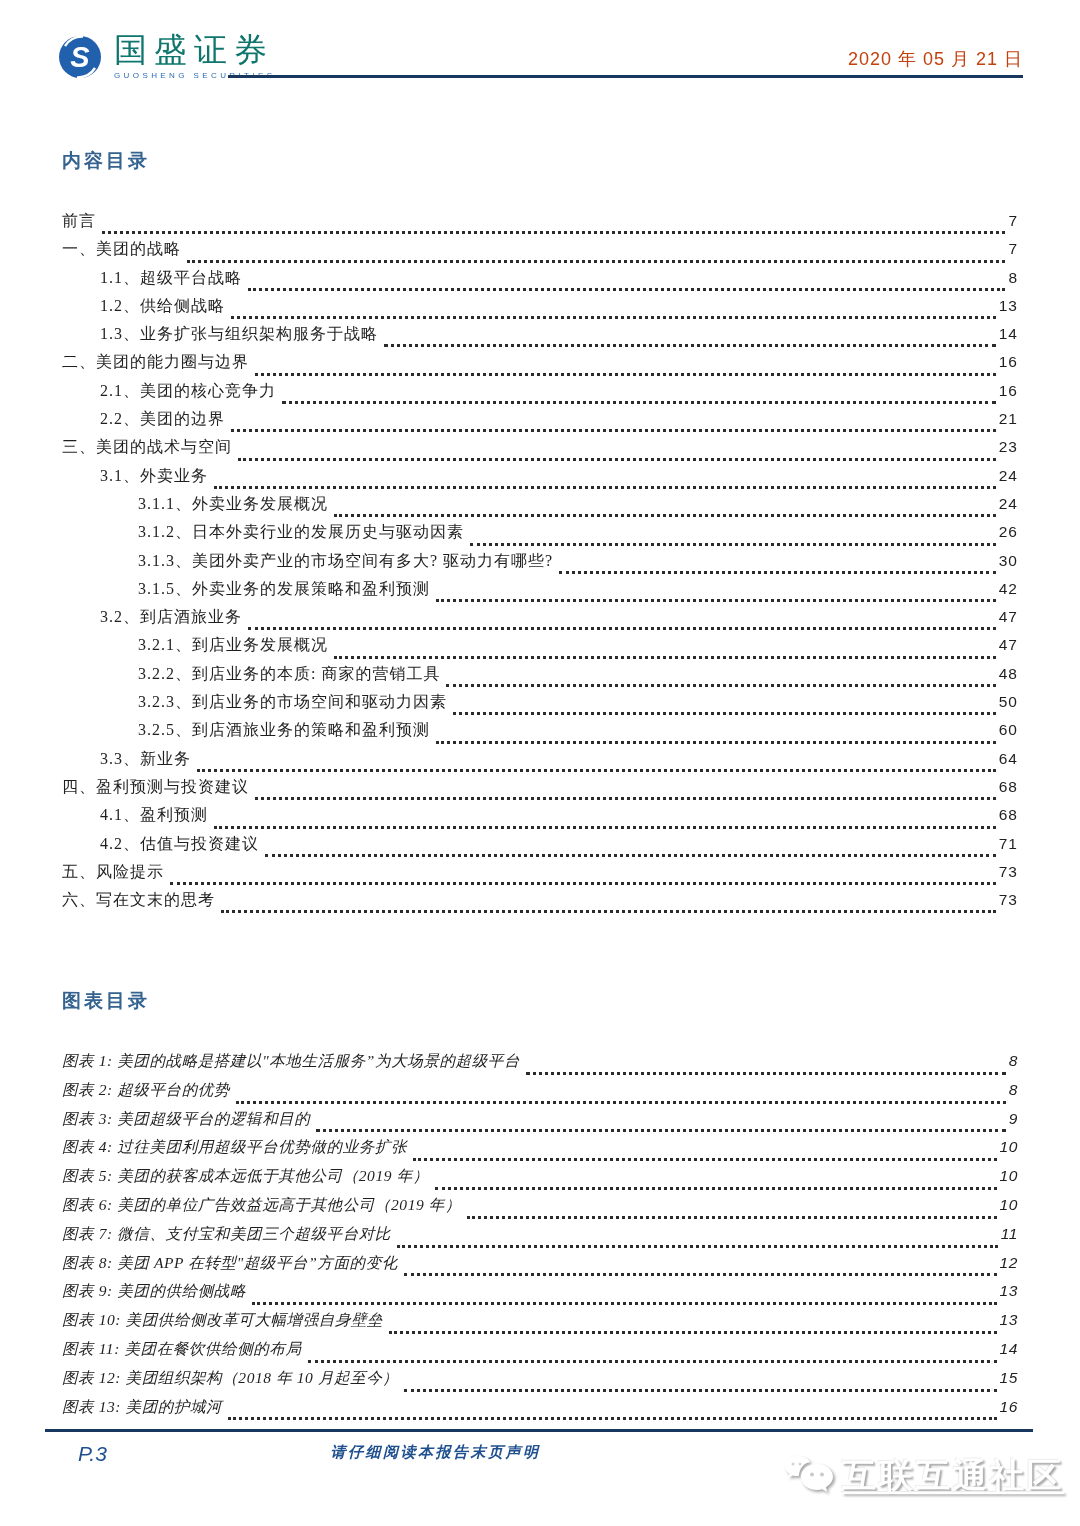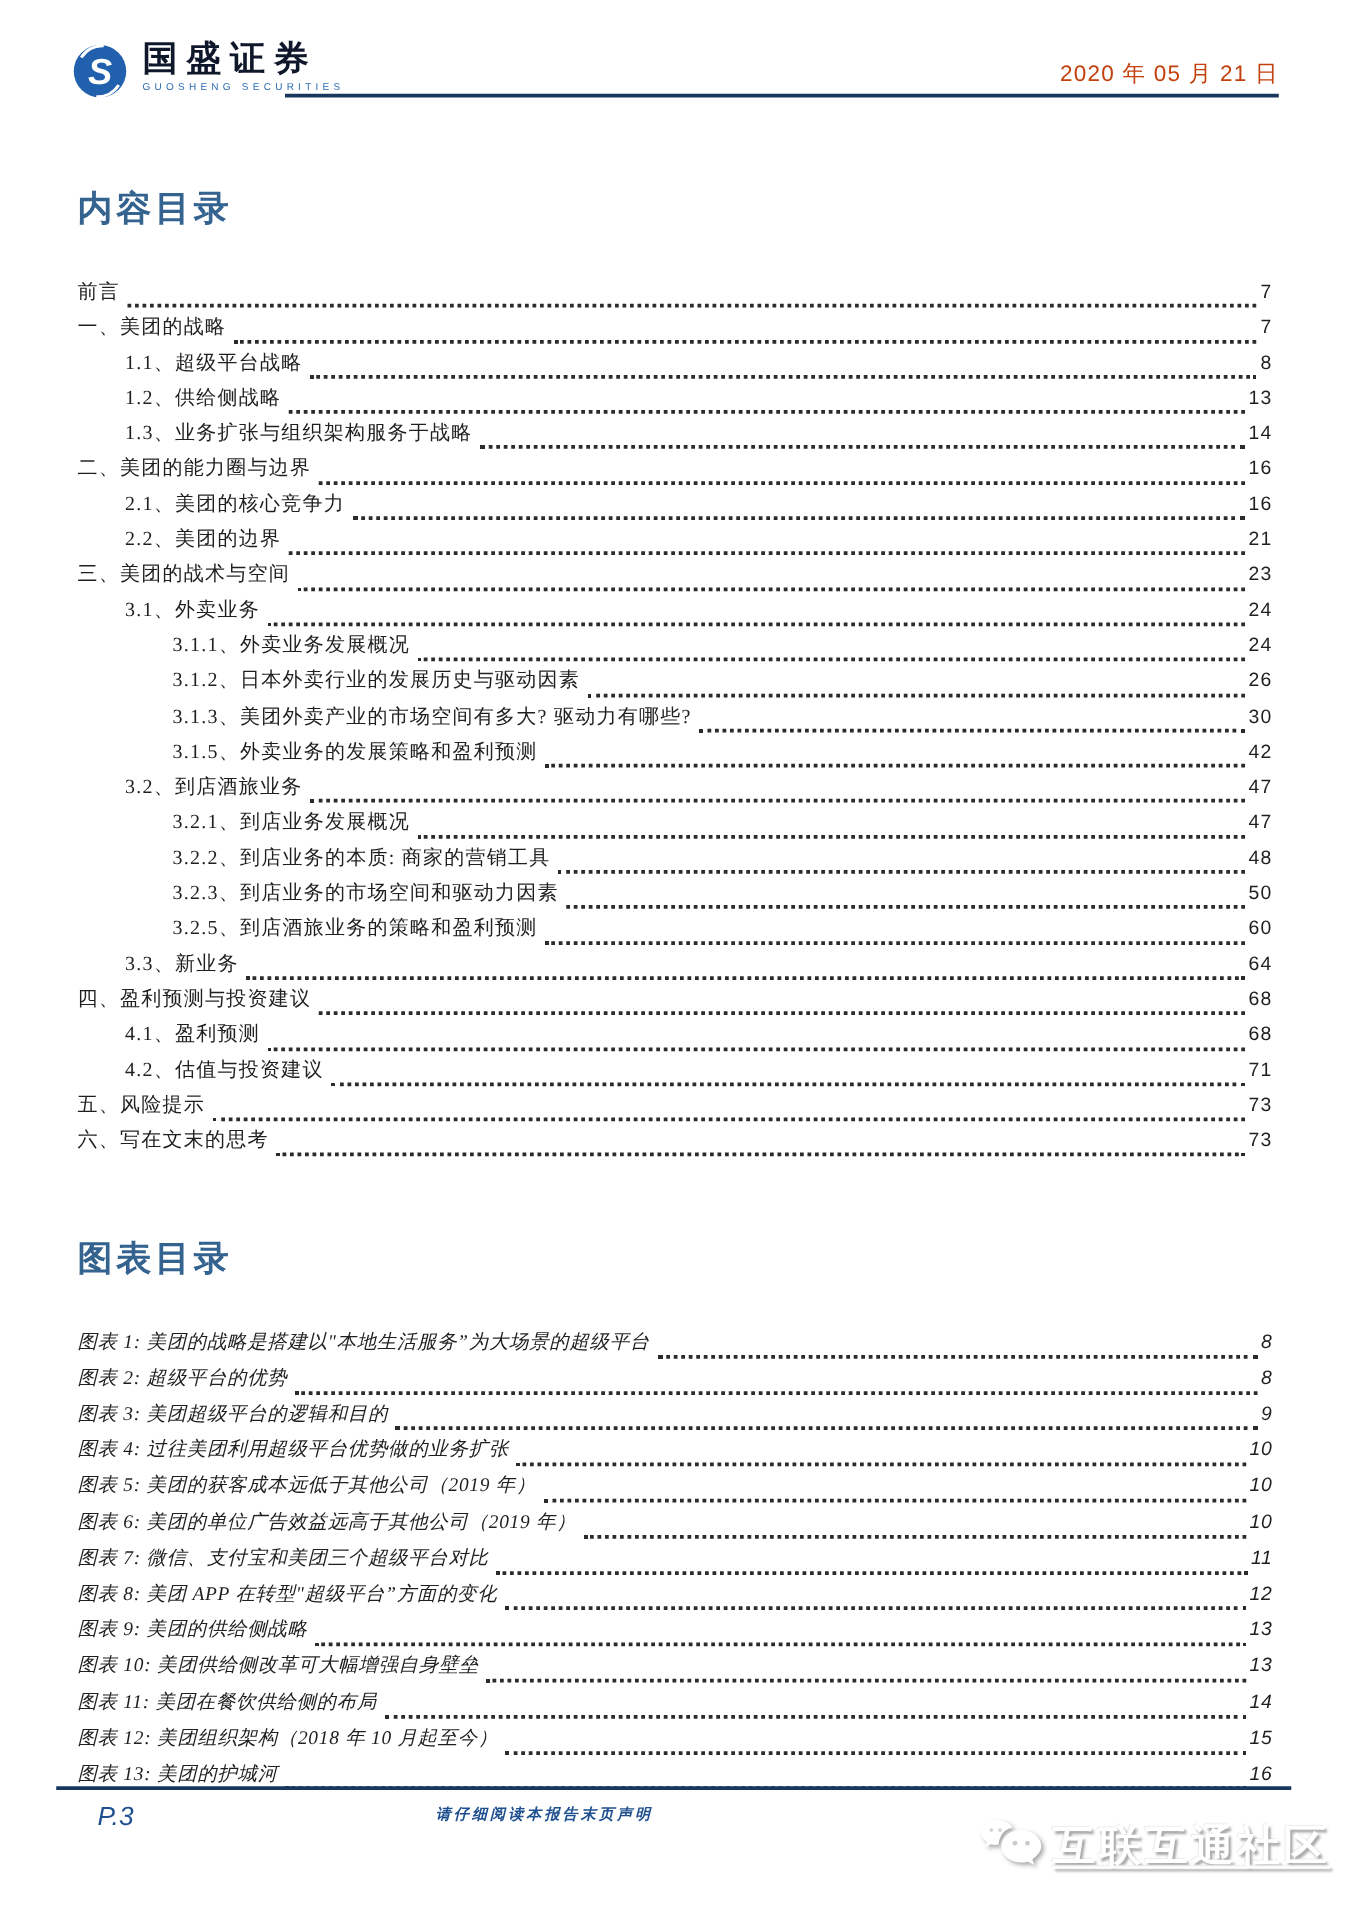--- a/index.html
+++ b/index.html
@@ -5,50 +5,50 @@
   html,body { margin:0; padding:0; background:#ffffff; }
   .page {
     position:relative; width:1080px; height:1526px; background:#fff;
     overflow:hidden; font-family:"Liberation Serif", serif; color:#1f1f1f;
   }
 
   
   .header-logo { position:absolute; left:56px; top:33px; display:flex; align-items:flex-start; gap:10px; }
   .logo-icon svg { display:block; }
   .brand-block { display:flex; flex-direction:column; }
-  .brand-cn { font-size:28px; font-weight:bold; color:#0f172a; letter-spacing:7px; line-height:1.05; }
+  .brand-cn { font-size:33px; font-weight:normal; color:#0f766e; letter-spacing:7px; line-height:1.05; }
   .brand-en { font-size:8px; color:#2a6db5; letter-spacing:3.4px; margin-top:3px; font-family:"Liberation Sans", sans-serif; }
   .report-date { position:absolute; right:57px; top:47px; font-size:18px; color:#c2410c;
                  font-family:"Liberation Sans", sans-serif; letter-spacing:1px; }
   .header-rule { position:absolute; left:228px; top:75px; width:795px; height:3px; background:#17375e; }
 
   
   .toc-section { position:absolute; left:62px; top:148px; width:956px; }
   .figures-section { position:absolute; left:62px; top:988px; width:956px; }
-  .section-title { font-size:28px; font-weight:bold; color:#356390; letter-spacing:3px; margin:0 0 20px 0; }
+  .section-title { font-size:19px; font-weight:bold; color:#356390; letter-spacing:3px; margin:0 0 20px 0; }
   .figures-section .section-title { margin-bottom:16px; }
 
   .toc-list, .fig-list { display:block;margin-top:37px; }
   .toc-row, .fig-row {
     display:flex; align-items:baseline; height:28.3px; font-size:16px;
     color:#1f1f1f; letter-spacing:1px; white-space:nowrap;
   }
   .fig-row { height:28.8px; font-style:italic; font-size:15.5px; letter-spacing:0.6px; }
   .row-label { white-space:nowrap; }
   .leader { flex:1 1 auto; border-bottom:3px dotted #2b2b2b; margin:0 3px 5px 6px; height:0; align-self:flex-end; }
   .pagenum { font-family:"Liberation Sans", sans-serif; font-size:15.5px; text-align:right; }
   .level-1 { padding-left:38px; }
   .level-2 { padding-left:76px; }
 
   
   .footer-rule { position:absolute; left:45px; top:1429px; width:988px; height:3px; background:#17375e; }
   .footer-pageno { position:absolute; left:78px; top:1442px; font-family:"Liberation Sans", sans-serif;
                    font-weight:normal; font-style:italic; font-size:21px; color:#1e4f8f; }
   .footer-disclaimer { position:absolute; left:0; top:1443px; width:871px; text-align:center;
-                       font-weight:bold; font-style:italic; font-size:12px; color:#1e4f8f; letter-spacing:2.5px; }
+                       font-weight:bold; font-style:italic; font-size:15px; color:#1e4f8f; letter-spacing:2.5px; }
 
   .watermark { position:absolute; right:16px; top:1452px; display:flex; align-items:center; gap:7px; }
   .watermark-icon { filter: drop-shadow(2px 2px 1.5px #a5a5a5); }
   .watermark-text {
     font-family:"Liberation Sans", sans-serif; font-weight:bold; font-size:34px; letter-spacing:3px;
     color:#ffffff; text-shadow:2px 2px 2px #a8a8a8, -1px -1px 1px #ededed;
     text-decoration:underline; text-underline-offset:5px; text-decoration-thickness:2px;
   }
 </style>
 </head>

